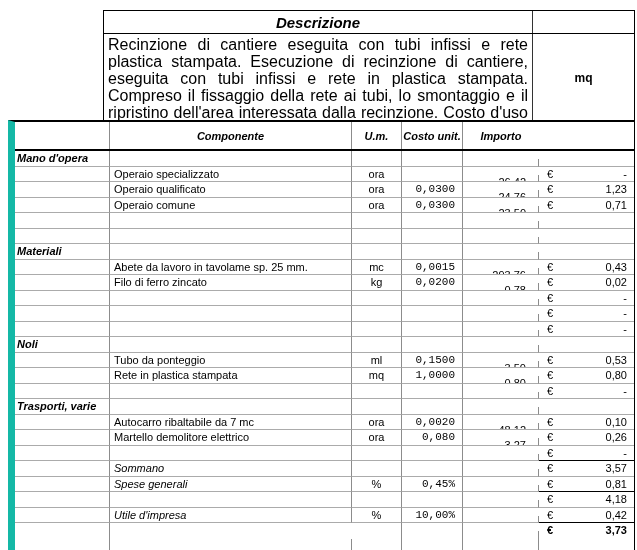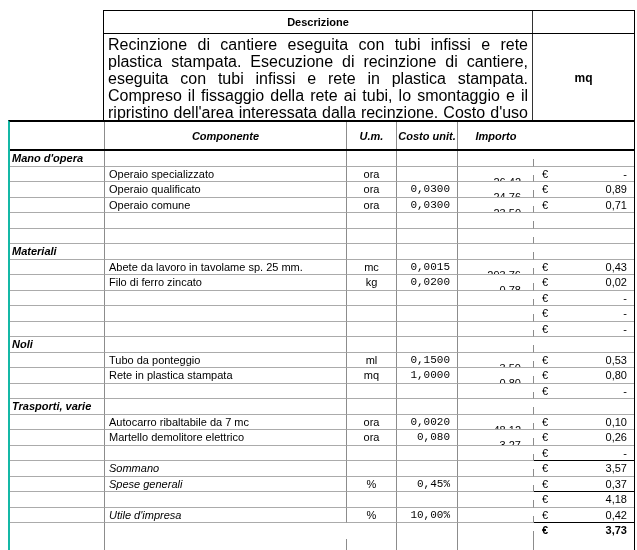--- a/index.html
+++ b/index.html
@@ -10,35 +10,35 @@
 
   
   .top-table {
     position:absolute; left:103px; top:10px; width:532px;
     border:1px solid #000; border-bottom:none; box-sizing:border-box;
     background:#fff;
   }
   .top-header { display:grid; grid-template-columns:429px 1fr; border-bottom:1px solid #000; height:22px; }
   .top-header .cell {
     display:flex; align-items:center; justify-content:center;
-    font-size:11px; font-weight:bold; 
+    font-size:15px; font-weight:bold; font-style:italic;
   }
   .top-header .cell:first-child { border-right:1px solid #333; }
   .top-body { display:grid; grid-template-columns:429px 1fr; height:87px; }
   .desc-text {
     font-size:16px; line-height:17px; text-align:justify;
     padding:2px 4px 0 4px; border-right:1px solid #333; box-sizing:border-box;
     overflow:hidden;
   }
   .unit-val { display:flex; align-items:center; justify-content:center; font-size:12px; font-weight:bold; }
 
   
   .main-table {
     position:absolute; left:8px; top:120px; width:627px; height:430px;
-    border-left:2px solid #14b8a6; border-right:1px solid #000; border-top:2px solid #000;
+    border-left:7px solid #14b8a6; border-right:1px solid #000; border-top:2px solid #000;
     box-sizing:border-box; background:#fff;
   }
   .hrow {
     display:grid; grid-template-columns:95px 242px 50px 61px 76px 1fr;
     height:29px; border-bottom:2px solid #000; box-sizing:border-box;
   }
   .hrow .hc {
     display:flex; align-items:center; justify-content:center;
     font-size:11px; font-weight:bold; font-style:italic;
     border-right:1px solid #8c8c8c; box-sizing:border-box;
@@ -115,21 +115,21 @@
           </div>
         </div>
         <div class="row r-item">
           <div class="c col-sez"></div>
           <div class="c col-comp">Operaio qualificato</div>
           <div class="c col-um">ora</div>
           <div class="c col-qta">0,0300</div>
           <div class="c col-costo">24,76</div>
           <div class="c col-imp">
             <span>€</span>
-            <span>0,89</span>
+            <span>1,23</span>
           </div>
         </div>
         <div class="row r-item">
           <div class="c col-sez"></div>
           <div class="c col-comp">Operaio comune</div>
           <div class="c col-um">ora</div>
           <div class="c col-qta">0,0300</div>
           <div class="c col-costo">23,50</div>
           <div class="c col-imp">
             <span>€</span>
@@ -324,21 +324,21 @@
           </div>
         </div>
         <div class="row r-total">
           <div class="c col-sez"></div>
           <div class="c col-comp">Spese generali</div>
           <div class="c col-um">%</div>
           <div class="c col-qta">0,45%</div>
           <div class="c col-costo"></div>
           <div class="c col-imp u">
             <span>€</span>
-            <span>0,37</span>
+            <span>0,81</span>
           </div>
         </div>
         <div class="row r-total">
           <div class="c col-sez"></div>
           <div class="c col-comp"></div>
           <div class="c col-um"></div>
           <div class="c col-qta"></div>
           <div class="c col-costo"></div>
           <div class="c col-imp">
             <span>€</span>

